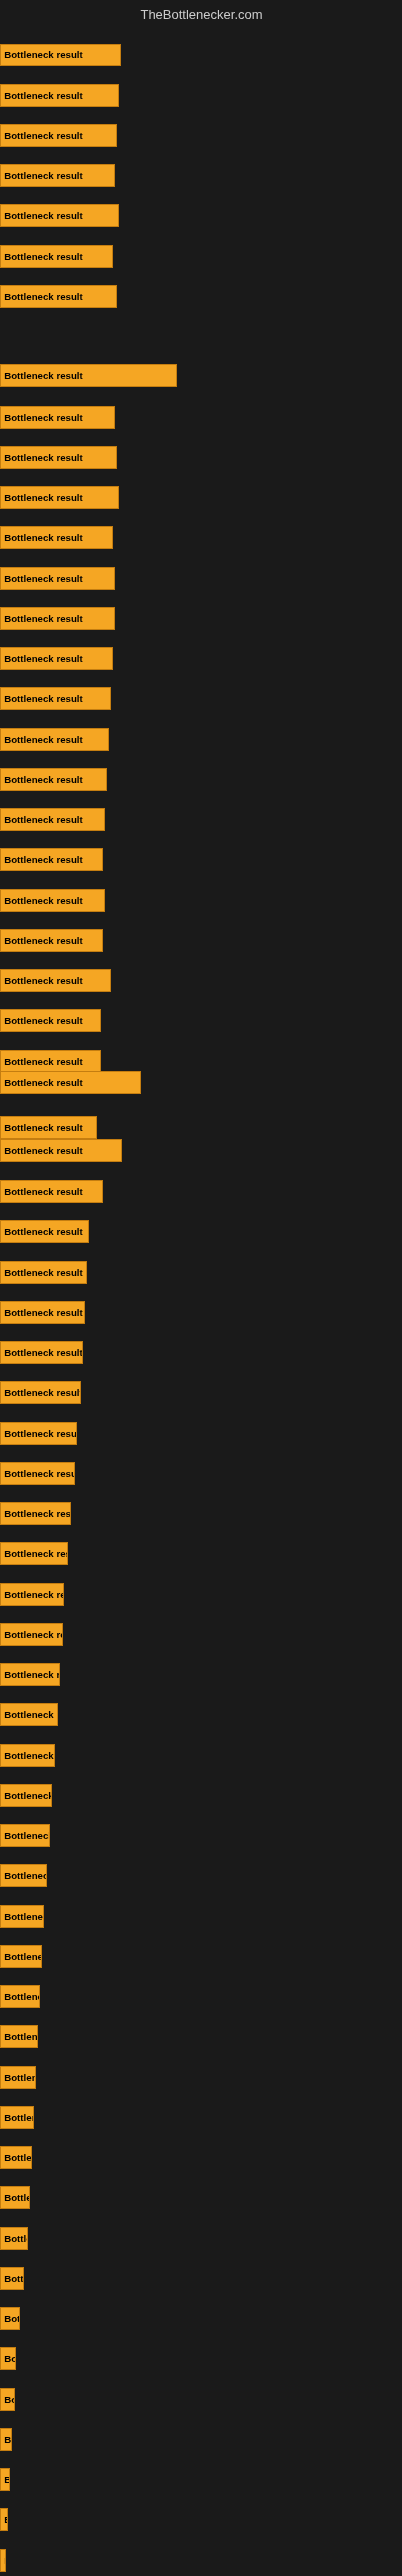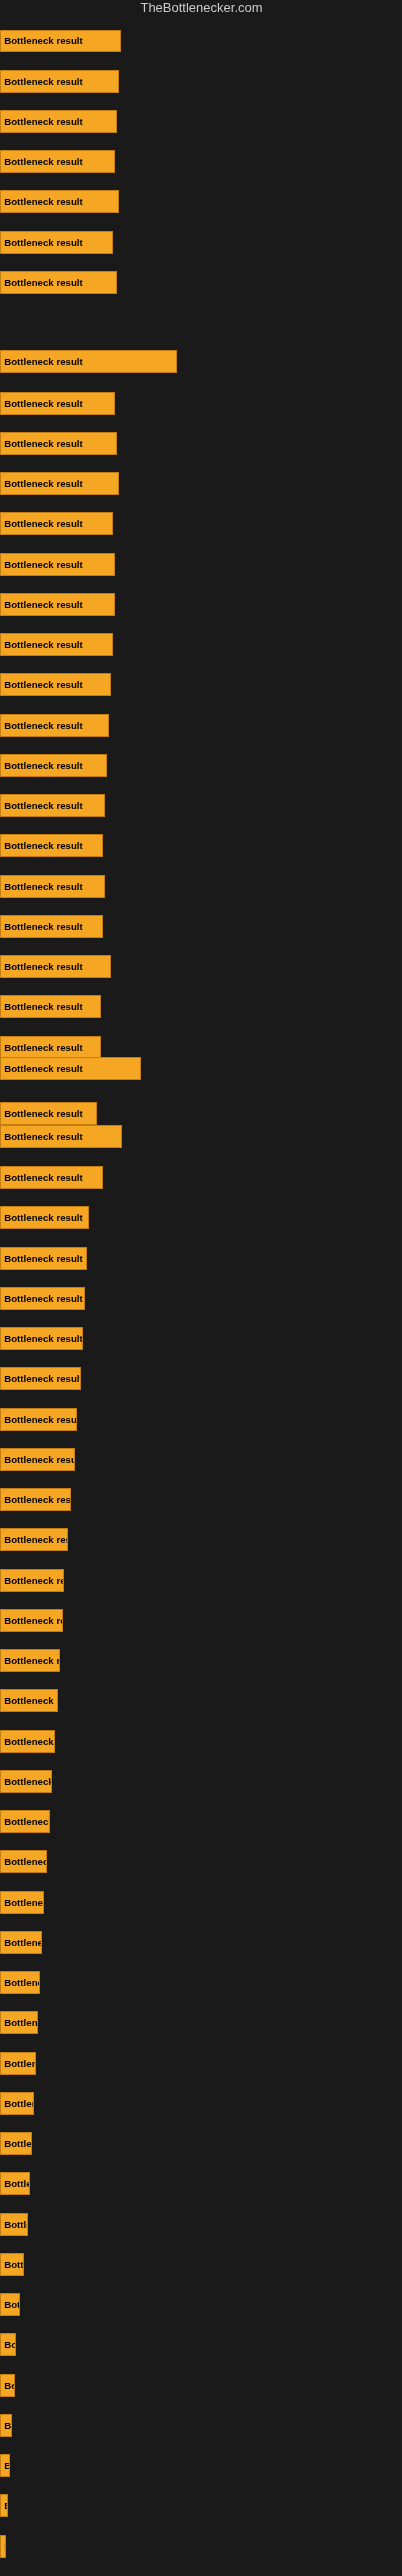--- a/index.html
+++ b/index.html
@@ -11,21 +11,21 @@
       width: 403px;
       min-height: 2576px;
       background-color: #1a1a1a;
       font-family: Arial, sans-serif;
       position: relative;
     }
     .site-title {
       text-align: center;
       color: #cccccc;
       font-size: 13px;
-      padding: 0 0;
+      padding: 7px 0;
       background-color: #1a1a1a;
     }
     .chart-container {
       position: relative;
       width: 390px;
       height: 2536px;
       background-color: #1a1a1a;
       padding-top: 8px;
     }
     .bar-item {

